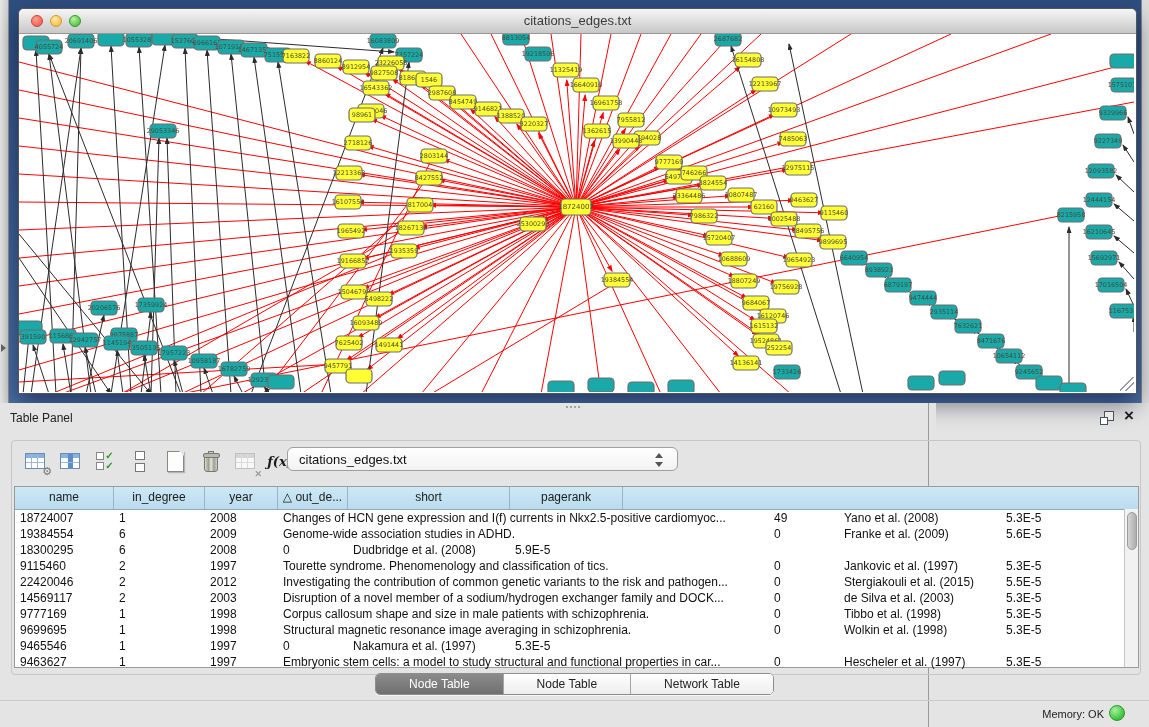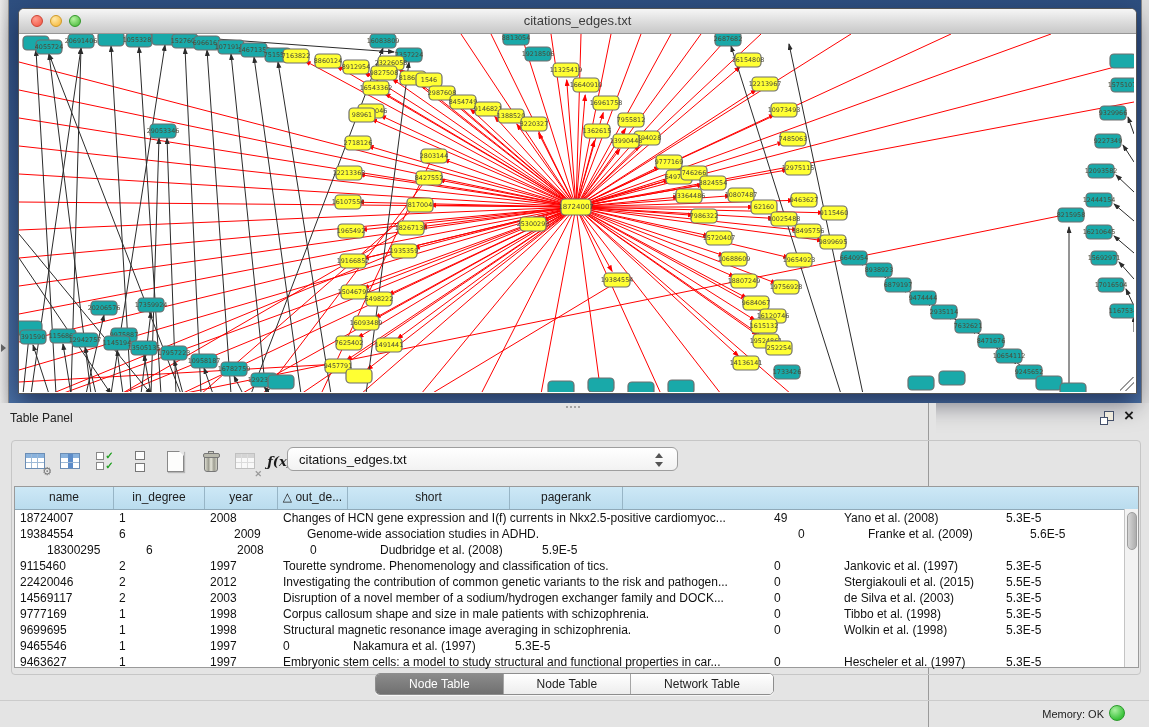--- a/index.html
+++ b/index.html
@@ -923,28 +923,28 @@
           <div class="td" style="width: 91px;">1</div>
           <div class="td" style="width: 73px;">2008</div>
           <div class="td" style="width: 491px;">Changes of HCN gene expression and I(f) currents in Nkx2.5-positive cardiomyoc...</div>
           <div class="td" style="width: 70px;">49</div>
           <div class="td" style="width: 162px;">Yano et al. (2008)</div>
           <div class="td" style="width: 113px;">5.3E-5</div>
         </div>
         <div class="tr">
           <div class="td" style="width: 99px;">19384554</div>
           <div class="td" style="width: 91px;">6</div>
-          <div class="td" style="width: 73px; margin-left: 24px;">2009</div>
+          <div class="td" style="width: 73px;">2009</div>
           <div class="td" style="width: 491px;">Genome-wide association studies in ADHD.</div>
           <div class="td" style="width: 70px;">0</div>
           <div class="td" style="width: 162px;">Franke et al. (2009)</div>
           <div class="td" style="width: 113px;">5.6E-5</div>
         </div>
         <div class="tr">
-          <div class="td" style="width: 99px; margin-left: 27px;">18300295</div>
+          <div class="td" style="width: 99px;">18300295</div>
           <div class="td" style="width: 91px;">6</div>
           <div class="td" style="width: 73px;">2008</div>
           <div class="td" style="width: 70px;">0</div>
           <div class="td" style="width: 162px;">Dudbridge et al. (2008)</div>
           <div class="td" style="width: 113px;">5.9E-5</div>
         </div>
         <div class="tr">
           <div class="td" style="width: 99px;">9115460</div>
           <div class="td" style="width: 91px;">2</div>
           <div class="td" style="width: 73px;">1997</div>

